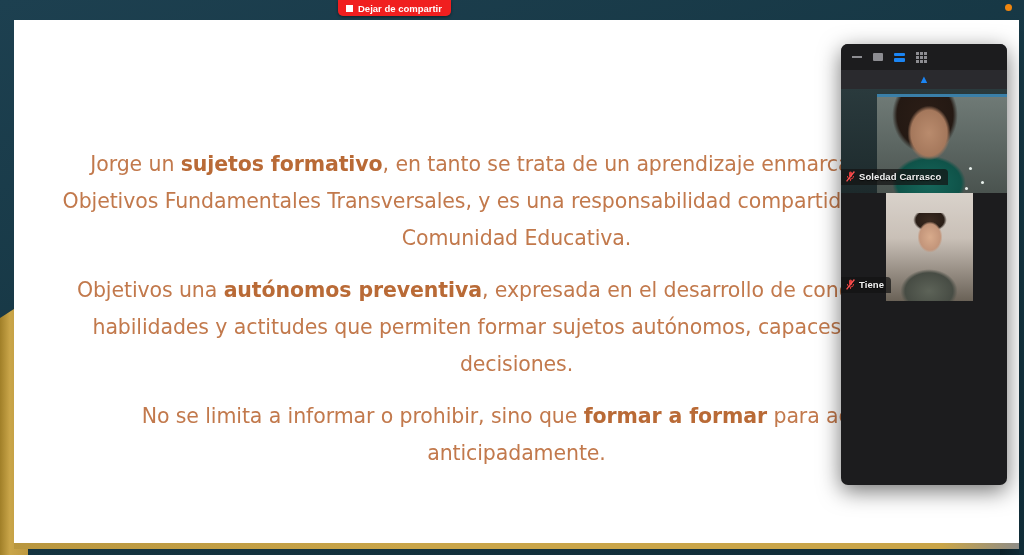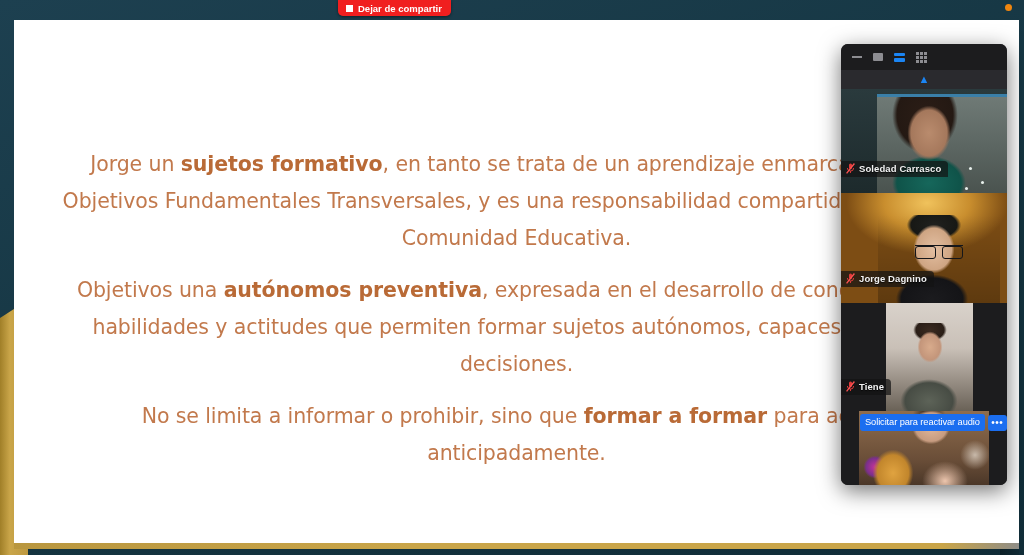--- a/index.html
+++ b/index.html
@@ -142,21 +142,21 @@
 
   .tile {
     position:relative;
     width:166px;
     overflow:hidden;
     background:#000;
   }
   .tile .bg { position:absolute; inset:0; }
 
   .nameplate {
-    position:absolute; left:0; bottom:16px;
+    position:absolute; left:0; bottom:8px;
     display:flex; align-items:center; gap:4px;
     background:rgba(20,20,20,.72);
     padding:2px 7px 3px 5px;
     border-radius:0 4px 0 0;
     max-width:160px;
   }
   .nameplate .nm {
     color:#f2f2f2; font-size:9.5px; font-weight:600;
     white-space:nowrap; letter-spacing:.1px;
     text-shadow:0 1px 1px rgba(0,0,0,.8);
@@ -328,52 +328,30 @@
         <svg class="mic-muted" viewBox="0 0 9 11">
           <rect x="3" y="0.6" width="3" height="5.4" rx="1.5" fill="#e13b3b"></rect>
           <path d="M1.4 5a3.1 3.1 0 0 0 6.2 0" stroke="#e13b3b" stroke-width="1" fill="none"></path>
           <rect x="4.1" y="7.8" width="0.9" height="2.2" fill="#e13b3b"></rect>
           <line x1="0.6" y1="10.4" x2="8.4" y2="0.5" stroke="#ff5252" stroke-width="1.3"></line>
         </svg>
         <span class="nm">Soledad Carrasco</span>
       </div>
     </div>
 
-    <div class="tile" id="tile2">
-      <div class="bg" id="t2bg"></div>
-      <div id="t2person"></div>
-      <div id="t2glasses"></div>
-      <div class="nameplate">
-        <svg class="mic-muted" viewBox="0 0 9 11">
-          <rect x="3" y="0.6" width="3" height="5.4" rx="1.5" fill="#e13b3b"></rect>
-          <path d="M1.4 5a3.1 3.1 0 0 0 6.2 0" stroke="#e13b3b" stroke-width="1" fill="none"></path>
-          <rect x="4.1" y="7.8" width="0.9" height="2.2" fill="#e13b3b"></rect>
-          <line x1="0.6" y1="10.4" x2="8.4" y2="0.5" stroke="#ff5252" stroke-width="1.3"></line>
-        </svg>
-        <span class="nm">Jorge Dagnino</span>
-      </div>
-    </div>
 
     <div class="tile" id="tile3">
       <div id="t3vid"></div>
       <div id="t3person"></div>
       <div class="nameplate">
         <svg class="mic-muted" viewBox="0 0 9 11">
           <rect x="3" y="0.6" width="3" height="5.4" rx="1.5" fill="#e13b3b"></rect>
           <path d="M1.4 5a3.1 3.1 0 0 0 6.2 0" stroke="#e13b3b" stroke-width="1" fill="none"></path>
           <rect x="4.1" y="7.8" width="0.9" height="2.2" fill="#e13b3b"></rect>
           <line x1="0.6" y1="10.4" x2="8.4" y2="0.5" stroke="#ff5252" stroke-width="1.3"></line>
         </svg>
         <span class="nm">Tiene</span>
       </div>
     </div>
 
-    <div class="tile" id="tile4">
-      <div id="t4vid"></div>
-      <div id="t4person"></div>
-      <div id="request-audio">
-        <span class="btn">Solicitar para reactivar audio</span>
-        <span id="more-btn">•••</span>
-      </div>
-    </div>
 
   </div>
 </div>
 
 </body></html>

